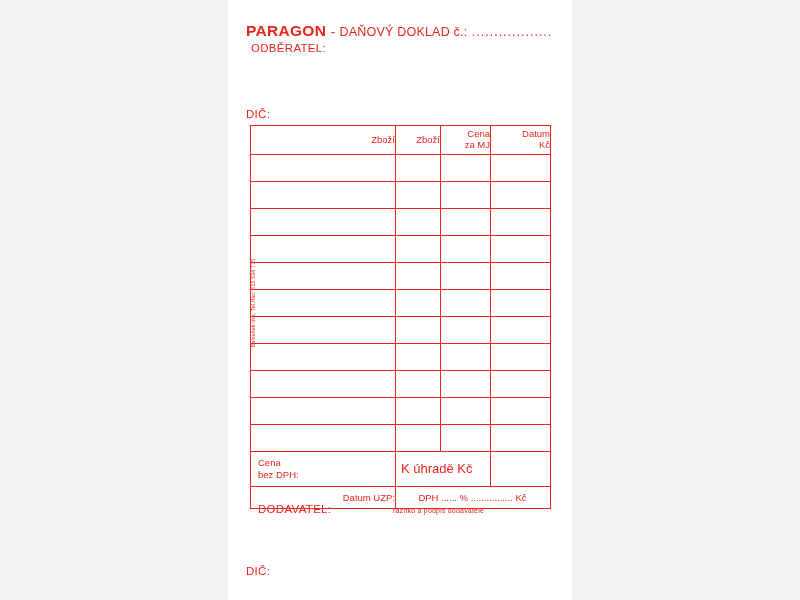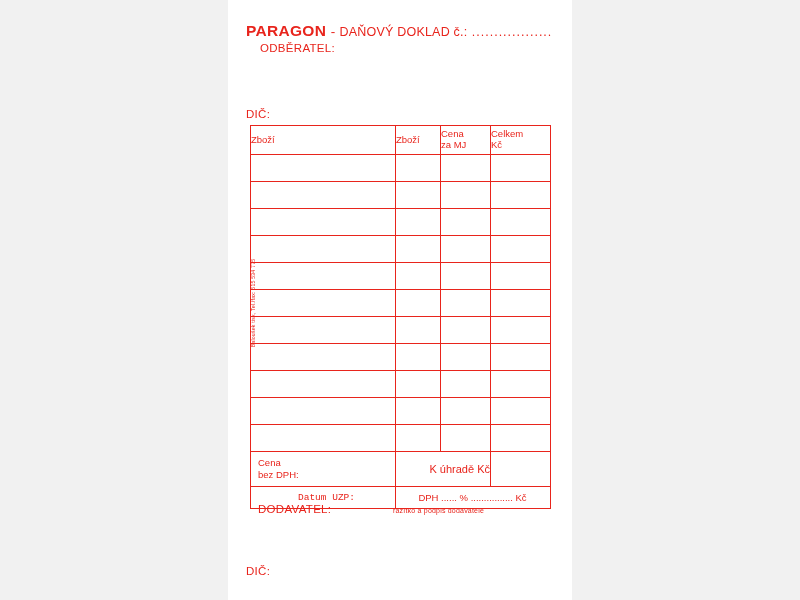--- a/index.html
+++ b/index.html
@@ -66,21 +66,21 @@
     letter-spacing: 0.2px;
   }
   .hdr-dots {
     font-size: 12.5px;
     color: #e8241c;
     letter-spacing: 1px;
   }
 
   .odberatel {
     position: absolute;
-    left: 32px;
+    left: 23px;
     top: 42px;
     font-size: 11.5px;
     color: #e8241c;
     letter-spacing: 0.3px;
   }
 
   .dic-top {
     position: absolute;
     left: 18px;
     top: 108px;
@@ -141,21 +141,21 @@
   }
   #tbl td, #tbl th {
     border: 1px solid #e8241c;
     padding: 0;
     color: #e8241c;
     font-weight: normal;
   }
   #tbl thead th {
     height: 28px;
     font-size: 9.5px;
-    text-align: left;
+    text-align: right;
     vertical-align: middle;
     line-height: 1.15;
   }
   #tbl tbody td.row-cell {
     height: 26px;
   }
 
   .col-zbozi { width: 145px; }
   .col-pocet { width: 45px; }
   .col-cena  { width: 50px; }
@@ -163,31 +163,30 @@
 
   
   .sum-label {
     font-size: 9.5px;
     line-height: 1.25;
     padding: 5px 0 5px 7px !important;
     vertical-align: middle;
     text-align: left;
   }
   .sum-uhrada {
-    font-size: 11px;
+    font-size: 13px;
     padding: 5px 0 5px 5px !important;
     vertical-align: middle;
-    text-align: right;
+    text-align: left;
   }
   .sum-datum {
     font-size: 9.5px;
     padding: 5px 0 5px 7px !important;
     vertical-align: middle;
-    text-align: center;
-    font-family: Liberation Mono, monospace;
+    text-align: right;
   }
   .sum-dph {
     font-size: 9.5px;
     padding: 5px 6px 5px 5px !important;
     vertical-align: middle;
     text-align: center;
   }
 </style>
 </head>
 <body>
@@ -221,21 +220,21 @@
       </colgroup>
       <thead>
         <tr>
           <th>Zboží</th>
           <th>Zboží</th>
           <th>
             <span>Cena</span><br>
             <span>za MJ</span>
           </th>
           <th>
-            <span>Celkem</span><br>
+            <span>Datum</span><br>
             <span>Kč</span>
           </th>
         </tr>
       </thead>
       <tbody id="tbody">
           <tr>
             <td class="row-cell"></td>
             <td class="row-cell"></td>
             <td class="row-cell"></td>
             <td class="row-cell"></td>

